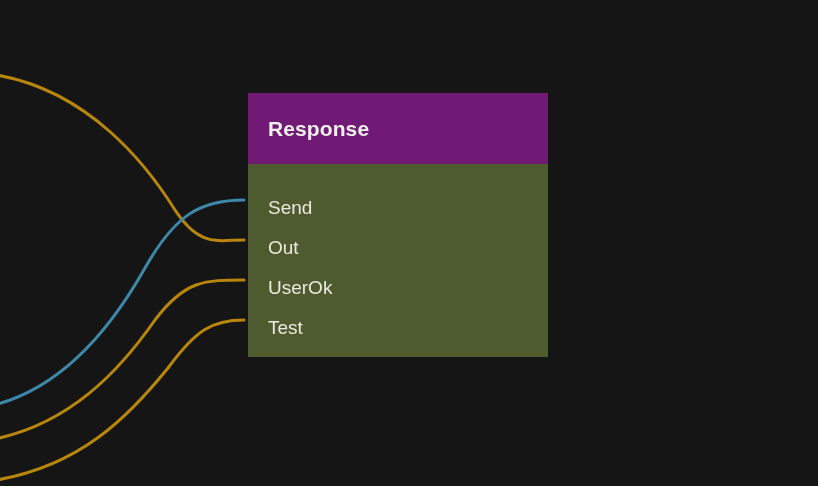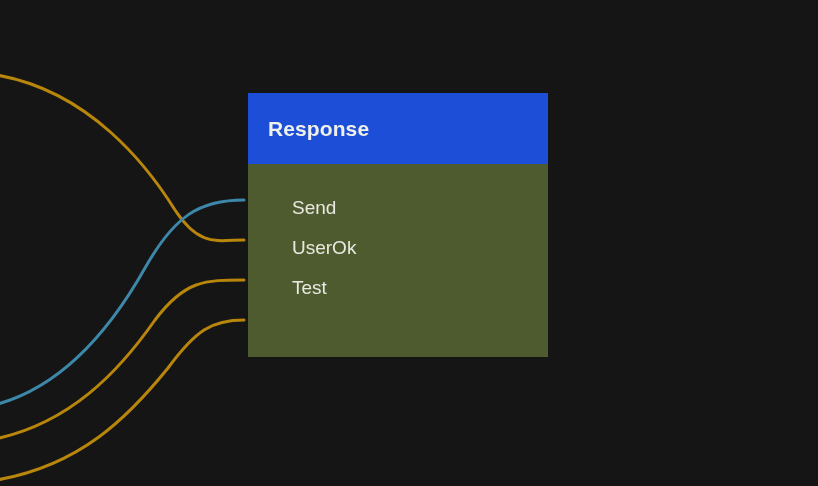--- a/index.html
+++ b/index.html
@@ -28,37 +28,36 @@
     left: 248px;
     top: 93px;
     width: 300px;
     height: 264px;
     background: #4e5b2e;
     overflow: hidden;
     box-sizing: border-box;
   }
   .node-header {
     height: 71px;
-    background: #1d4ed8;
+    background: #701a75;
     display: flex;
     align-items: center;
     box-sizing: border-box;
     padding-left: 20px;
   }
   .node-title {
     color: #f0f0ea;
     font-size: 21px;
     font-weight: bold;
     letter-spacing: 0.1px;
   }
   .node-body {
     position: relative;
     padding-top: 23px;
     box-sizing: border-box;
-    margin-left: 24px;
   }
   .port-row {
     position: relative;
     height: 40px;
     display: flex;
     align-items: center;
     padding-left: 20px;
     box-sizing: border-box;
   }
   .port-label {
@@ -85,20 +84,24 @@
     <div class="node-header">
       <span class="node-title">Response</span>
     </div>
     <div class="node-body">
 
       <div class="port-row">
 
         <span class="port-label">Send</span>
       </div>
 
+      <div class="port-row">
+
+        <span class="port-label">Out</span>
+      </div>
 
       <div class="port-row">
 
         <span class="port-label">UserOk</span>
       </div>
 
       <div class="port-row">
 
         <span class="port-label">Test</span>
       </div>

